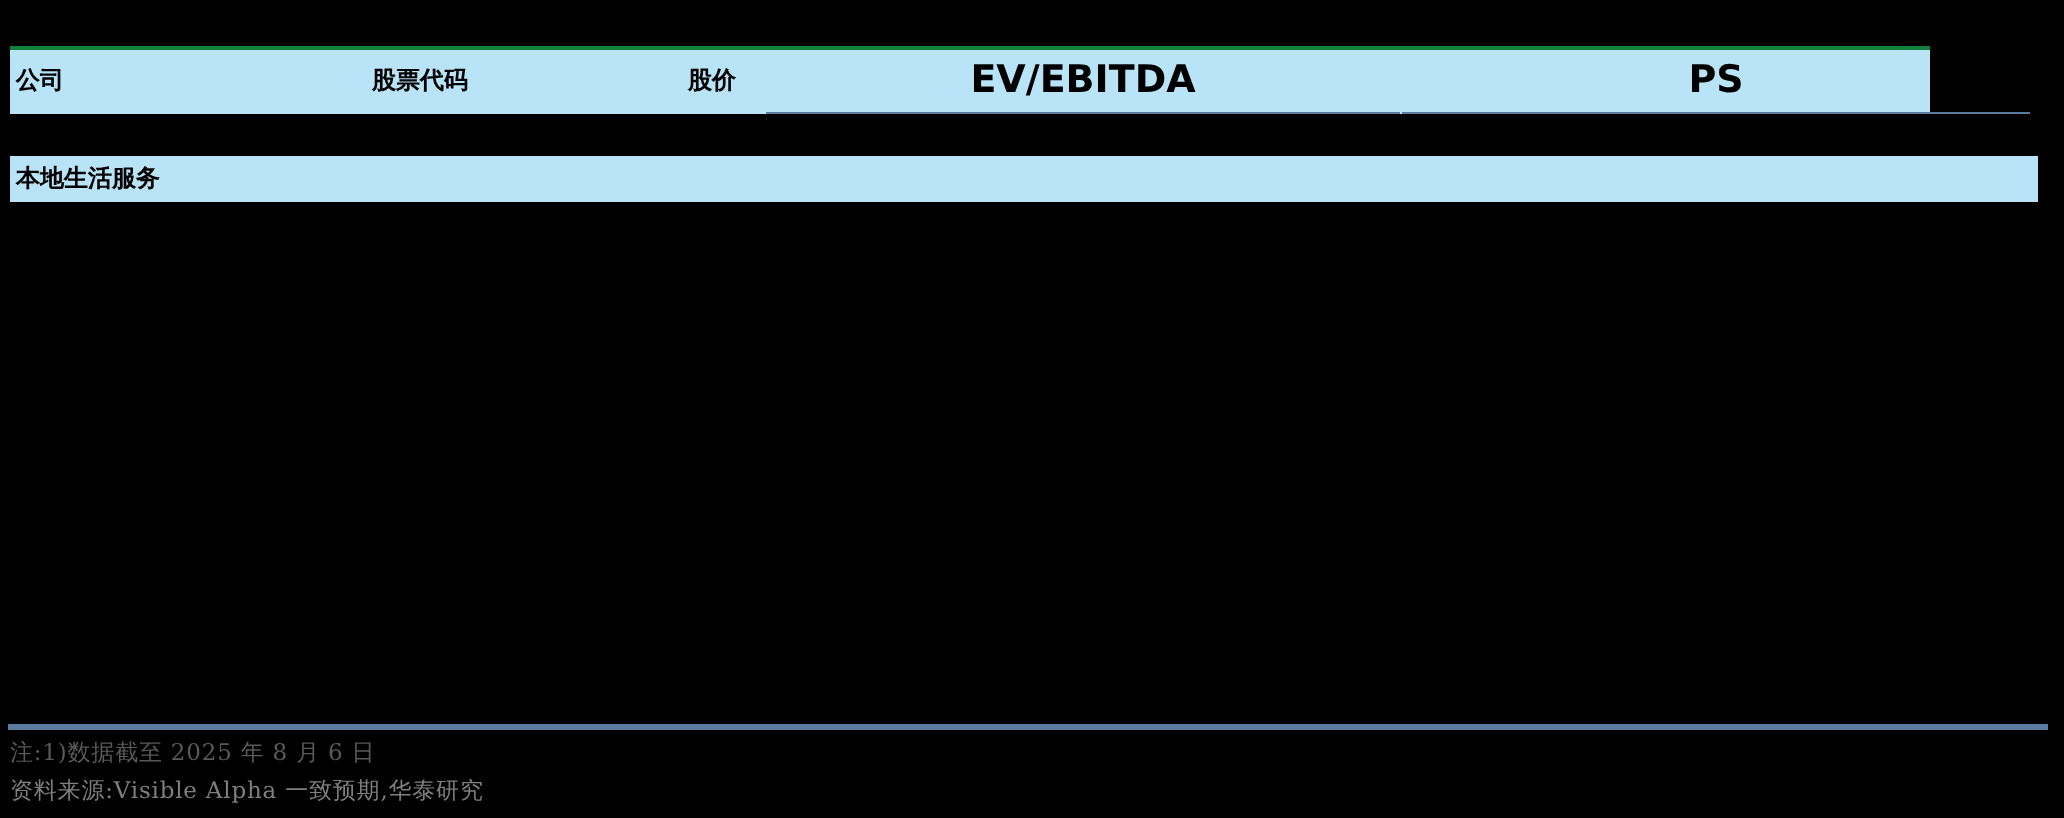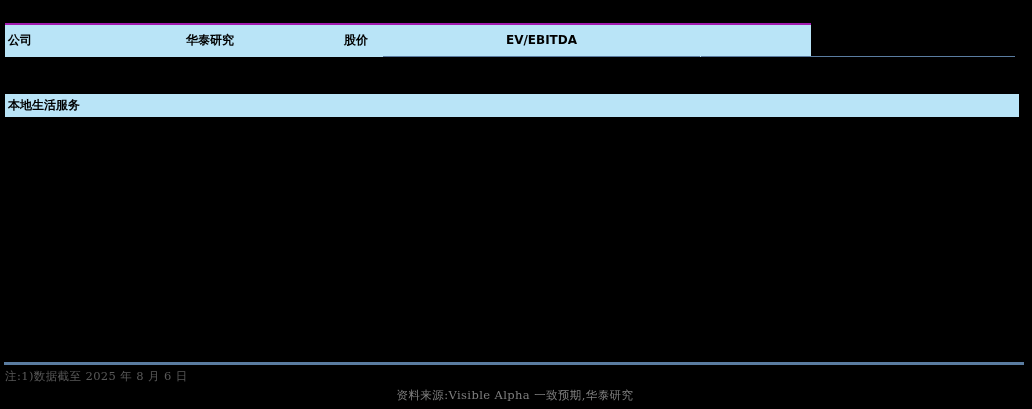--- a/index.html
+++ b/index.html
@@ -21,24 +21,24 @@
     top: 0;
     width: 1032px;
     height: 409px;
   }
 
   
   .header-band {
     position: absolute;
     left: 5px;
     top: 23px;
-    width: 806px;
+    width: 960px;
     height: 32px;
     background: #b9e4f7;
-    border-top: 2px solid #a21caf;
+    border-top: 2px solid #15803d;
   }
 
   .hdr-cell {
     position: absolute;
     top: 0;
     height: 32px;
     line-height: 30px;
     font-size: 12.5px;
     font-weight: bold;
     color: #000000;
@@ -51,38 +51,37 @@
   .hdr-company   { left: 3px; }
   .hdr-ticker    { left: 181px; }
   .hdr-price     { left: 339px; text-align: right; }
 
   .hdr-group {
     position: absolute;
     top: 0;
     height: 32px;
     line-height: 30px;
     text-align: center;
-    font-size: 12px;
+    font-size: 19px;
     font-weight: bold;
     color: #000000;
     border-bottom: 1.5px solid #5a7ca0;
     box-sizing: border-box;
   }
   .hdr-evebitda { left: 378px; width: 317px; }
   .hdr-ps       { left: 696px; width: 314px; }
 
   
   .section-band {
     position: absolute;
     left: 5px;
     top: 78px;
     width: 1014px;
     height: 23px;
     background: #b9e4f7;
-    margin-top: 16px;
   }
   .section-label {
     position: absolute;
     left: 3px;
     top: 0;
     height: 23px;
     line-height: 22px;
     font-family: "DejaVu Serif", "Liberation Serif", serif;
     font-size: 12px;
     font-weight: bold;
@@ -109,40 +108,40 @@
   }
   .footnote {
     font-family: "DejaVu Serif", "Liberation Serif", serif;
     font-size: 11.5px;
     color: #7f7f7f;
     line-height: 19px;
     white-space: nowrap;
     letter-spacing: 0.4px;
   }
   .footnote-note   { color: #595959; }
-  .footnote-source { color: #7f7f7f; text-align: center; }
+  .footnote-source { color: #7f7f7f; }
 
   
   .table-body {
     position: absolute;
     left: 5px;
     top: 101px;
     width: 1014px;
     height: 261px;
     background: transparent;
   }
 </style>
 </head>
 <body>
 
 <div class="valuation-table">
 
   <div class="header-band">
     <div class="hdr-cell cn hdr-company">公司</div>
-    <div class="hdr-cell cn hdr-ticker">华泰研究</div>
+    <div class="hdr-cell cn hdr-ticker">股票代码</div>
     <div class="hdr-cell cn hdr-price">股价</div>
     <div class="hdr-group hdr-evebitda">EV/EBITDA</div>
     <div class="hdr-group hdr-ps">PS</div>
   </div>
 
   <div class="section-band">
     <div class="section-label">本地生活服务</div>
   </div>
 
   <div class="table-body"></div>

